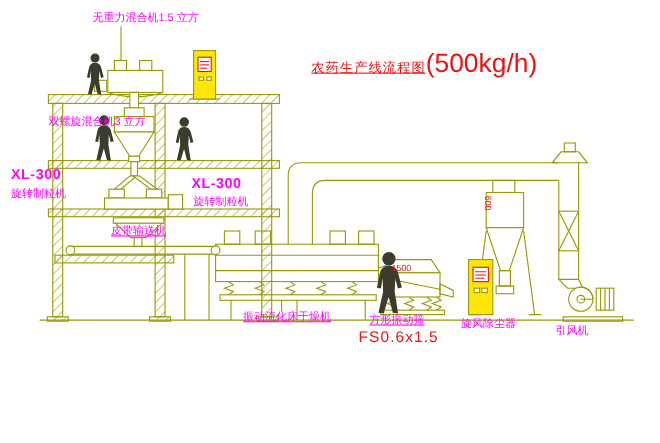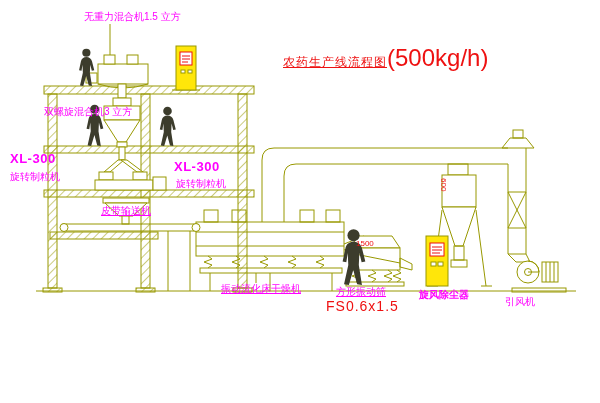--- a/index.html
+++ b/index.html
@@ -205,18 +205,18 @@
   <div class="lbl" style="left:84px;top:12px;">无重力混合机1.5 立方</div>
   <div class="lbl" style="left:44px;top:107px;">双螺旋混合机3 立方</div>
   <div class="lbl model" style="left:10px;top:152px;">XL-300</div>
   <div class="lbl" style="left:10px;top:172px;">旋转制粒机</div>
   <div class="lbl model" style="left:174px;top:160px;">XL-300</div>
   <div class="lbl" style="left:176px;top:179px;">旋转制粒机</div>
   <div class="lbl" style="left:101px;top:206px;text-decoration:underline;">皮带输送机</div>
   <div class="lbl mid" style="left:221px;top:284px;">振动流化床干燥机</div>
   <div class="lbl mid" style="left:336px;top:287px;">方形振动筛</div>
   <div class="lbl big-red" style="left:326px;top:299px;">FS0.6x1.5</div>
-  <div class="lbl" style="left:419px;top:290px;font-weight:bold;">旋风除尘器</div>
+  <div class="lbl" style="left:419px;top:290px;">旋风除尘器</div>
   <div class="lbl" style="left:505px;top:297px;">引风机</div>
   <div class="lbl dim rot" style="left:447px;top:178px;">600</div>
   <div class="lbl dim" style="left:356px;top:240px;">1500</div>
 
 </div>
 
 </body></html>

